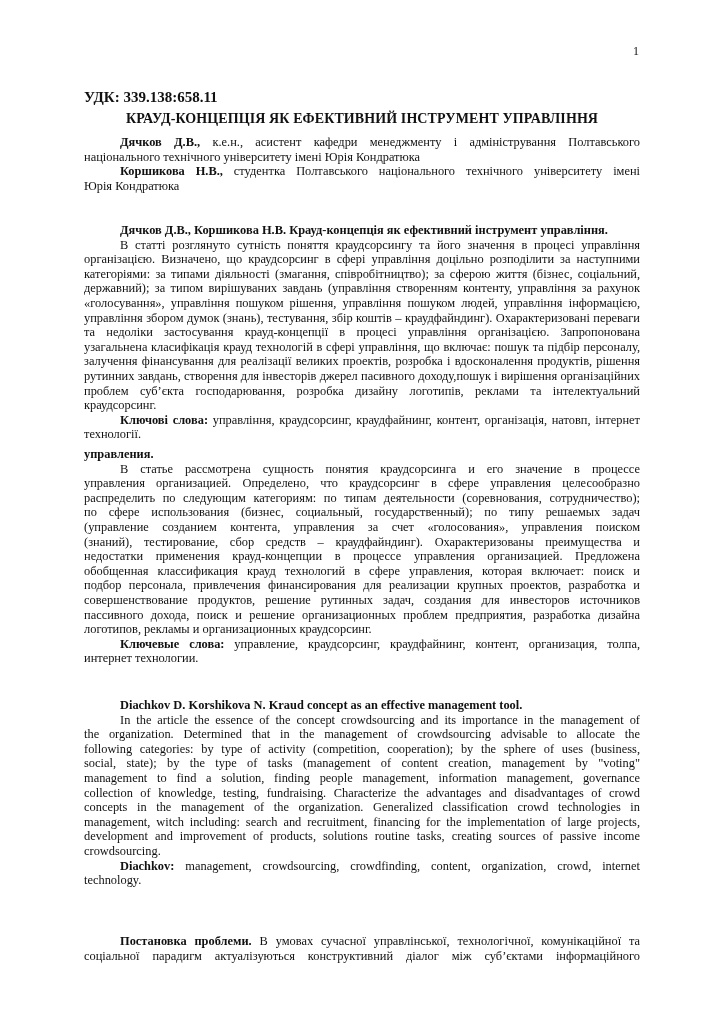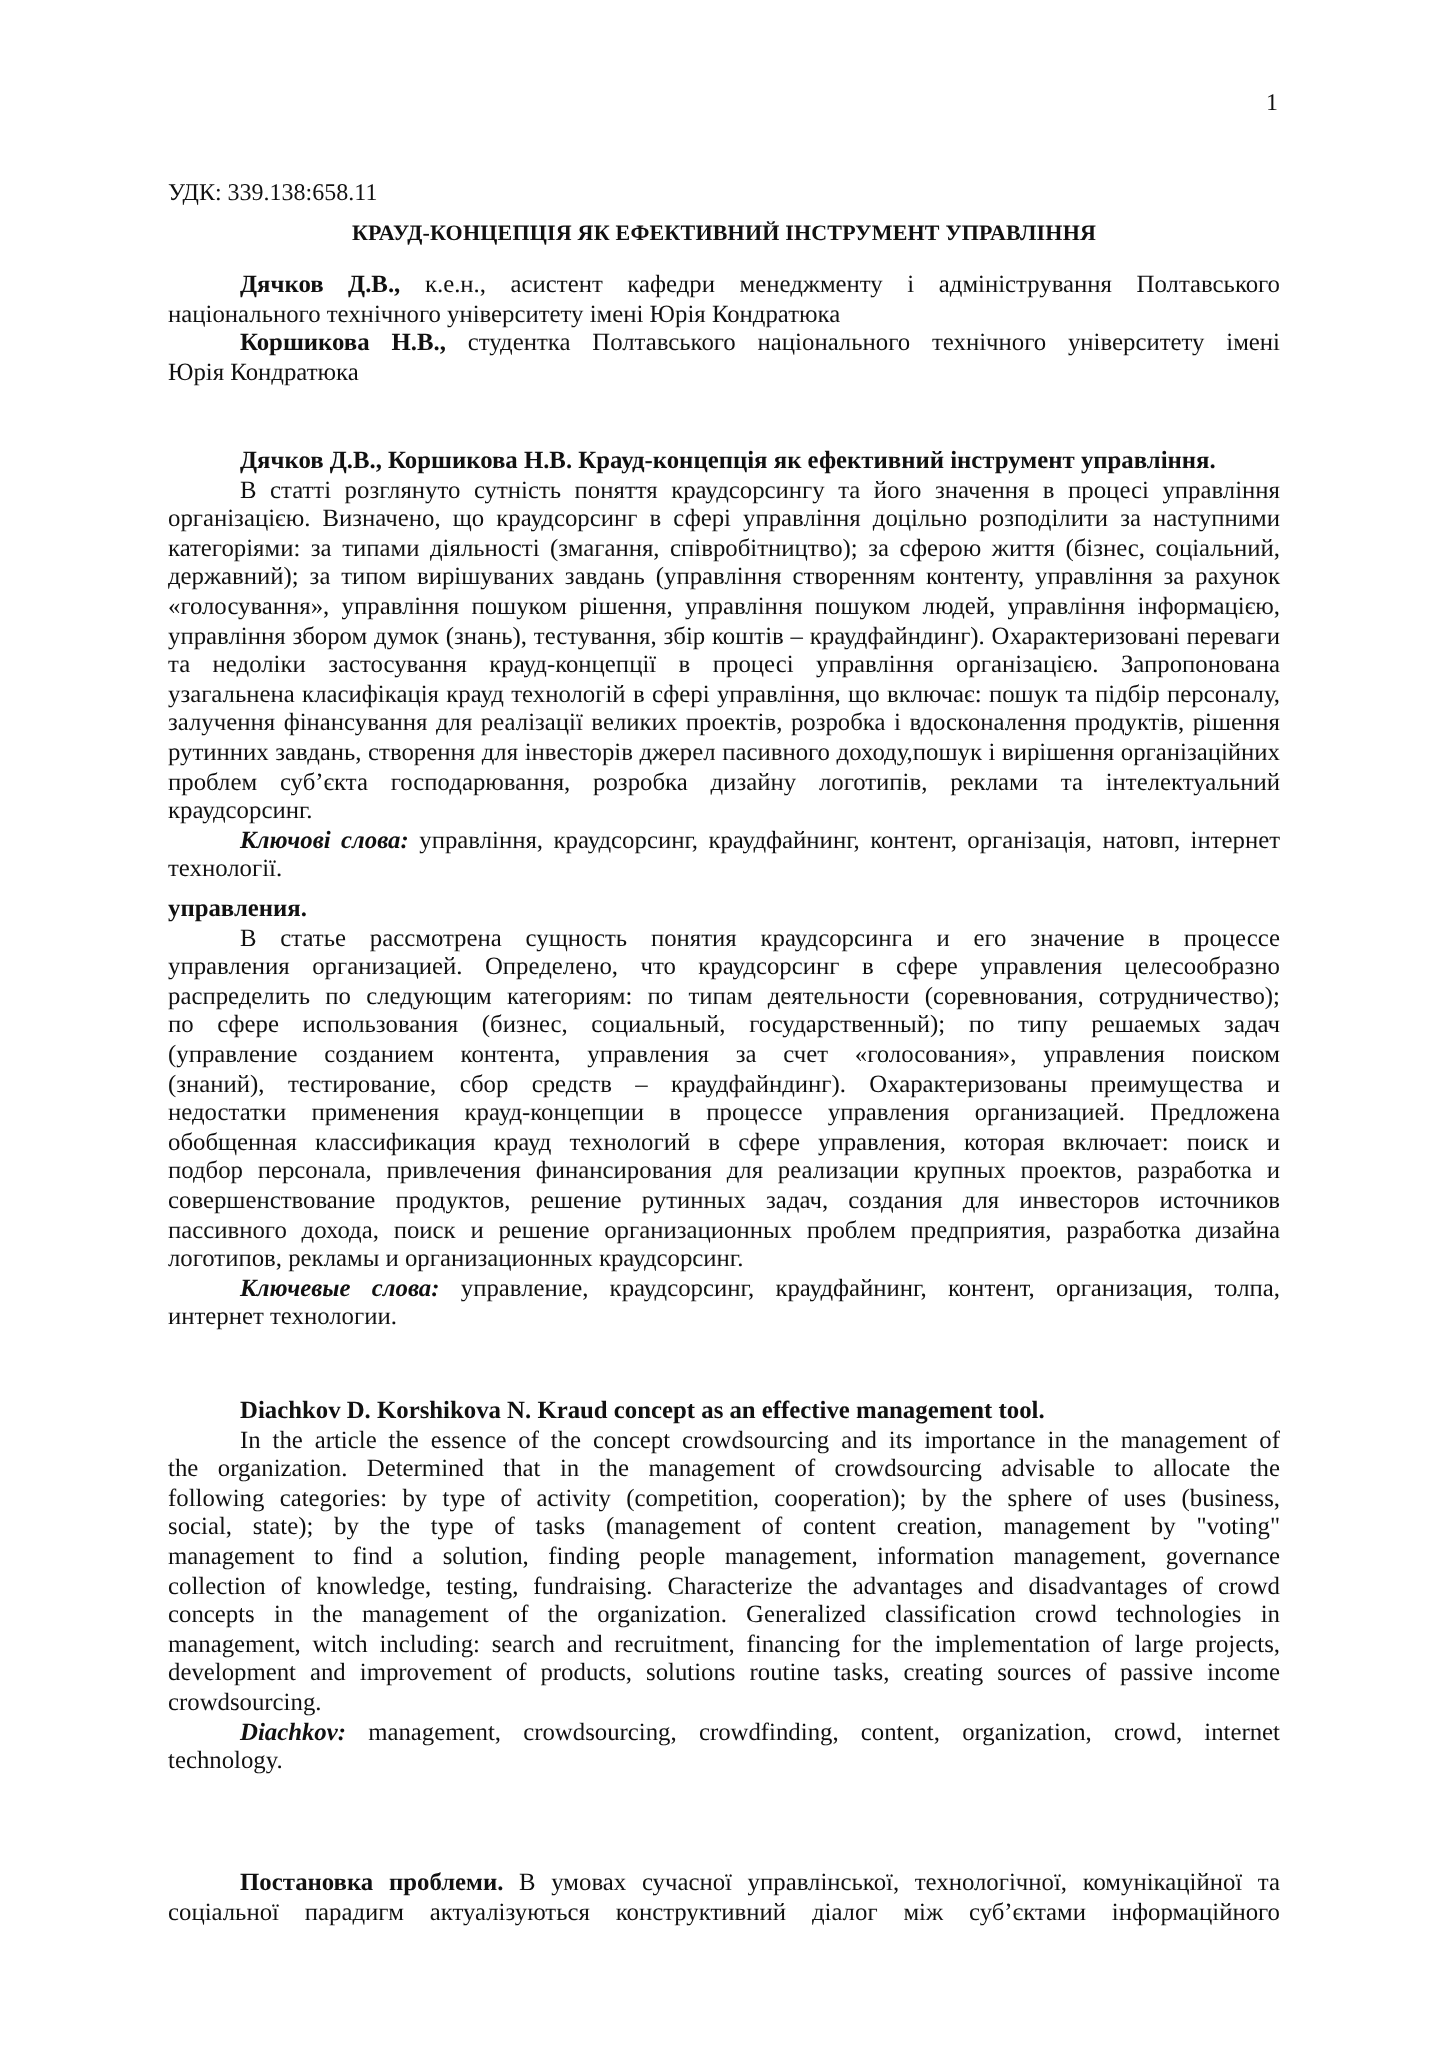--- a/index.html
+++ b/index.html
@@ -4,24 +4,24 @@
 <style>
   html, body { margin: 0; padding: 0; background: #ffffff; }
   body { width: 724px; height: 1024px; position: relative; overflow: hidden;
          font-family: "Liberation Serif", "DejaVu Serif", serif; color: #111; }
   .page-number { position: absolute; left: 633px; top: 44px; font-size: 12px; }
   .block { position: absolute; left: 84px; width: 556px; font-size: 12.4px; line-height: 14.6px; }
   .line { display: block; white-space: nowrap; text-align: justify; text-align-last: justify; height: 14.6px; }
   .line.last { text-align-last: left; }
   .indent { padding-left: 36px; }
   .b { font-weight: bold; }
-  .bi { font-weight: bold; font-style: italic; }
-  .udk { position: absolute; left: 84px; top: 89px; font-size: 12px; font-weight: normal; }
+  .bi { font-weight: bold; }
+  .udk { position: absolute; left: 84px; top: 89px; font-size: 15px; font-weight: bold; }
   .title { position: absolute; left: 0; width: 724px; top: 111px; text-align: center;
-           font-size: 11px; font-weight: bold; letter-spacing: 0.1px; }
+           font-size: 14px; font-weight: bold; letter-spacing: 0.1px; }
 </style>
 </head>
 <body>
 
 <div class="page-number">1</div>
 
 <div class="udk">УДК: 339.138:658.11</div>
 
 <div class="title">КРАУД-КОНЦЕПЦІЯ ЯК ЕФЕКТИВНИЙ ІНСТРУМЕНТ УПРАВЛІННЯ</div>
 

